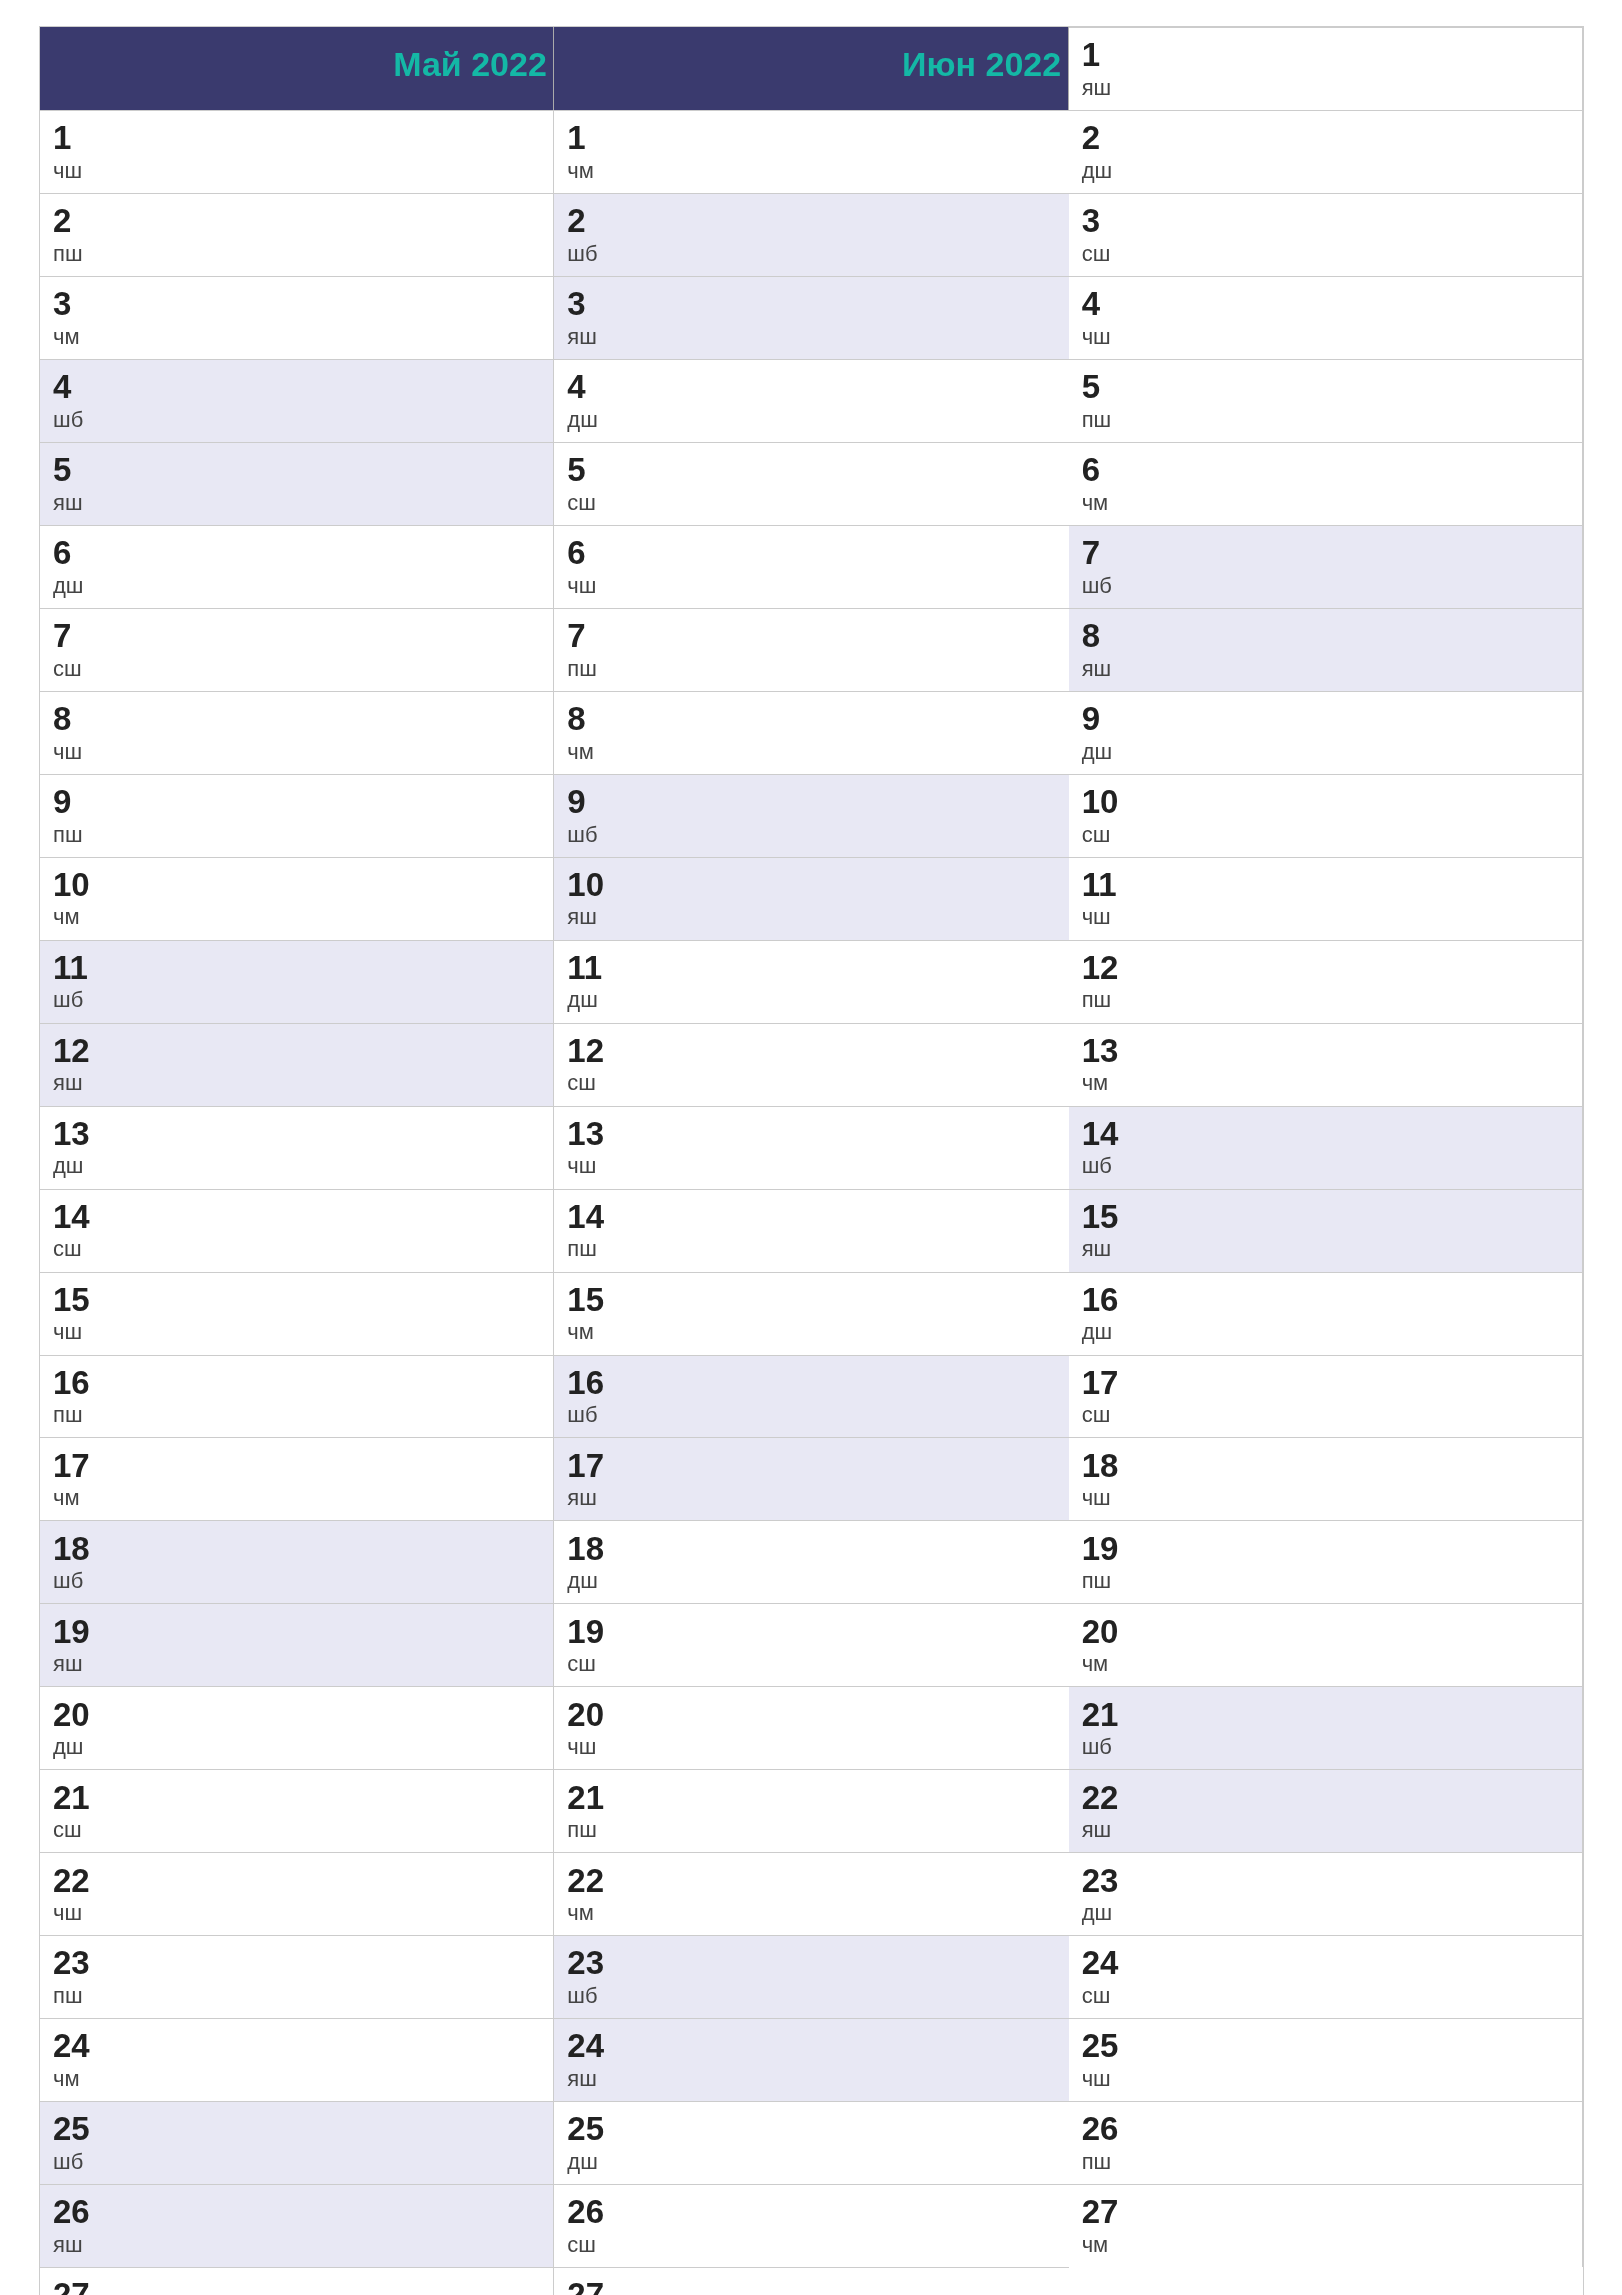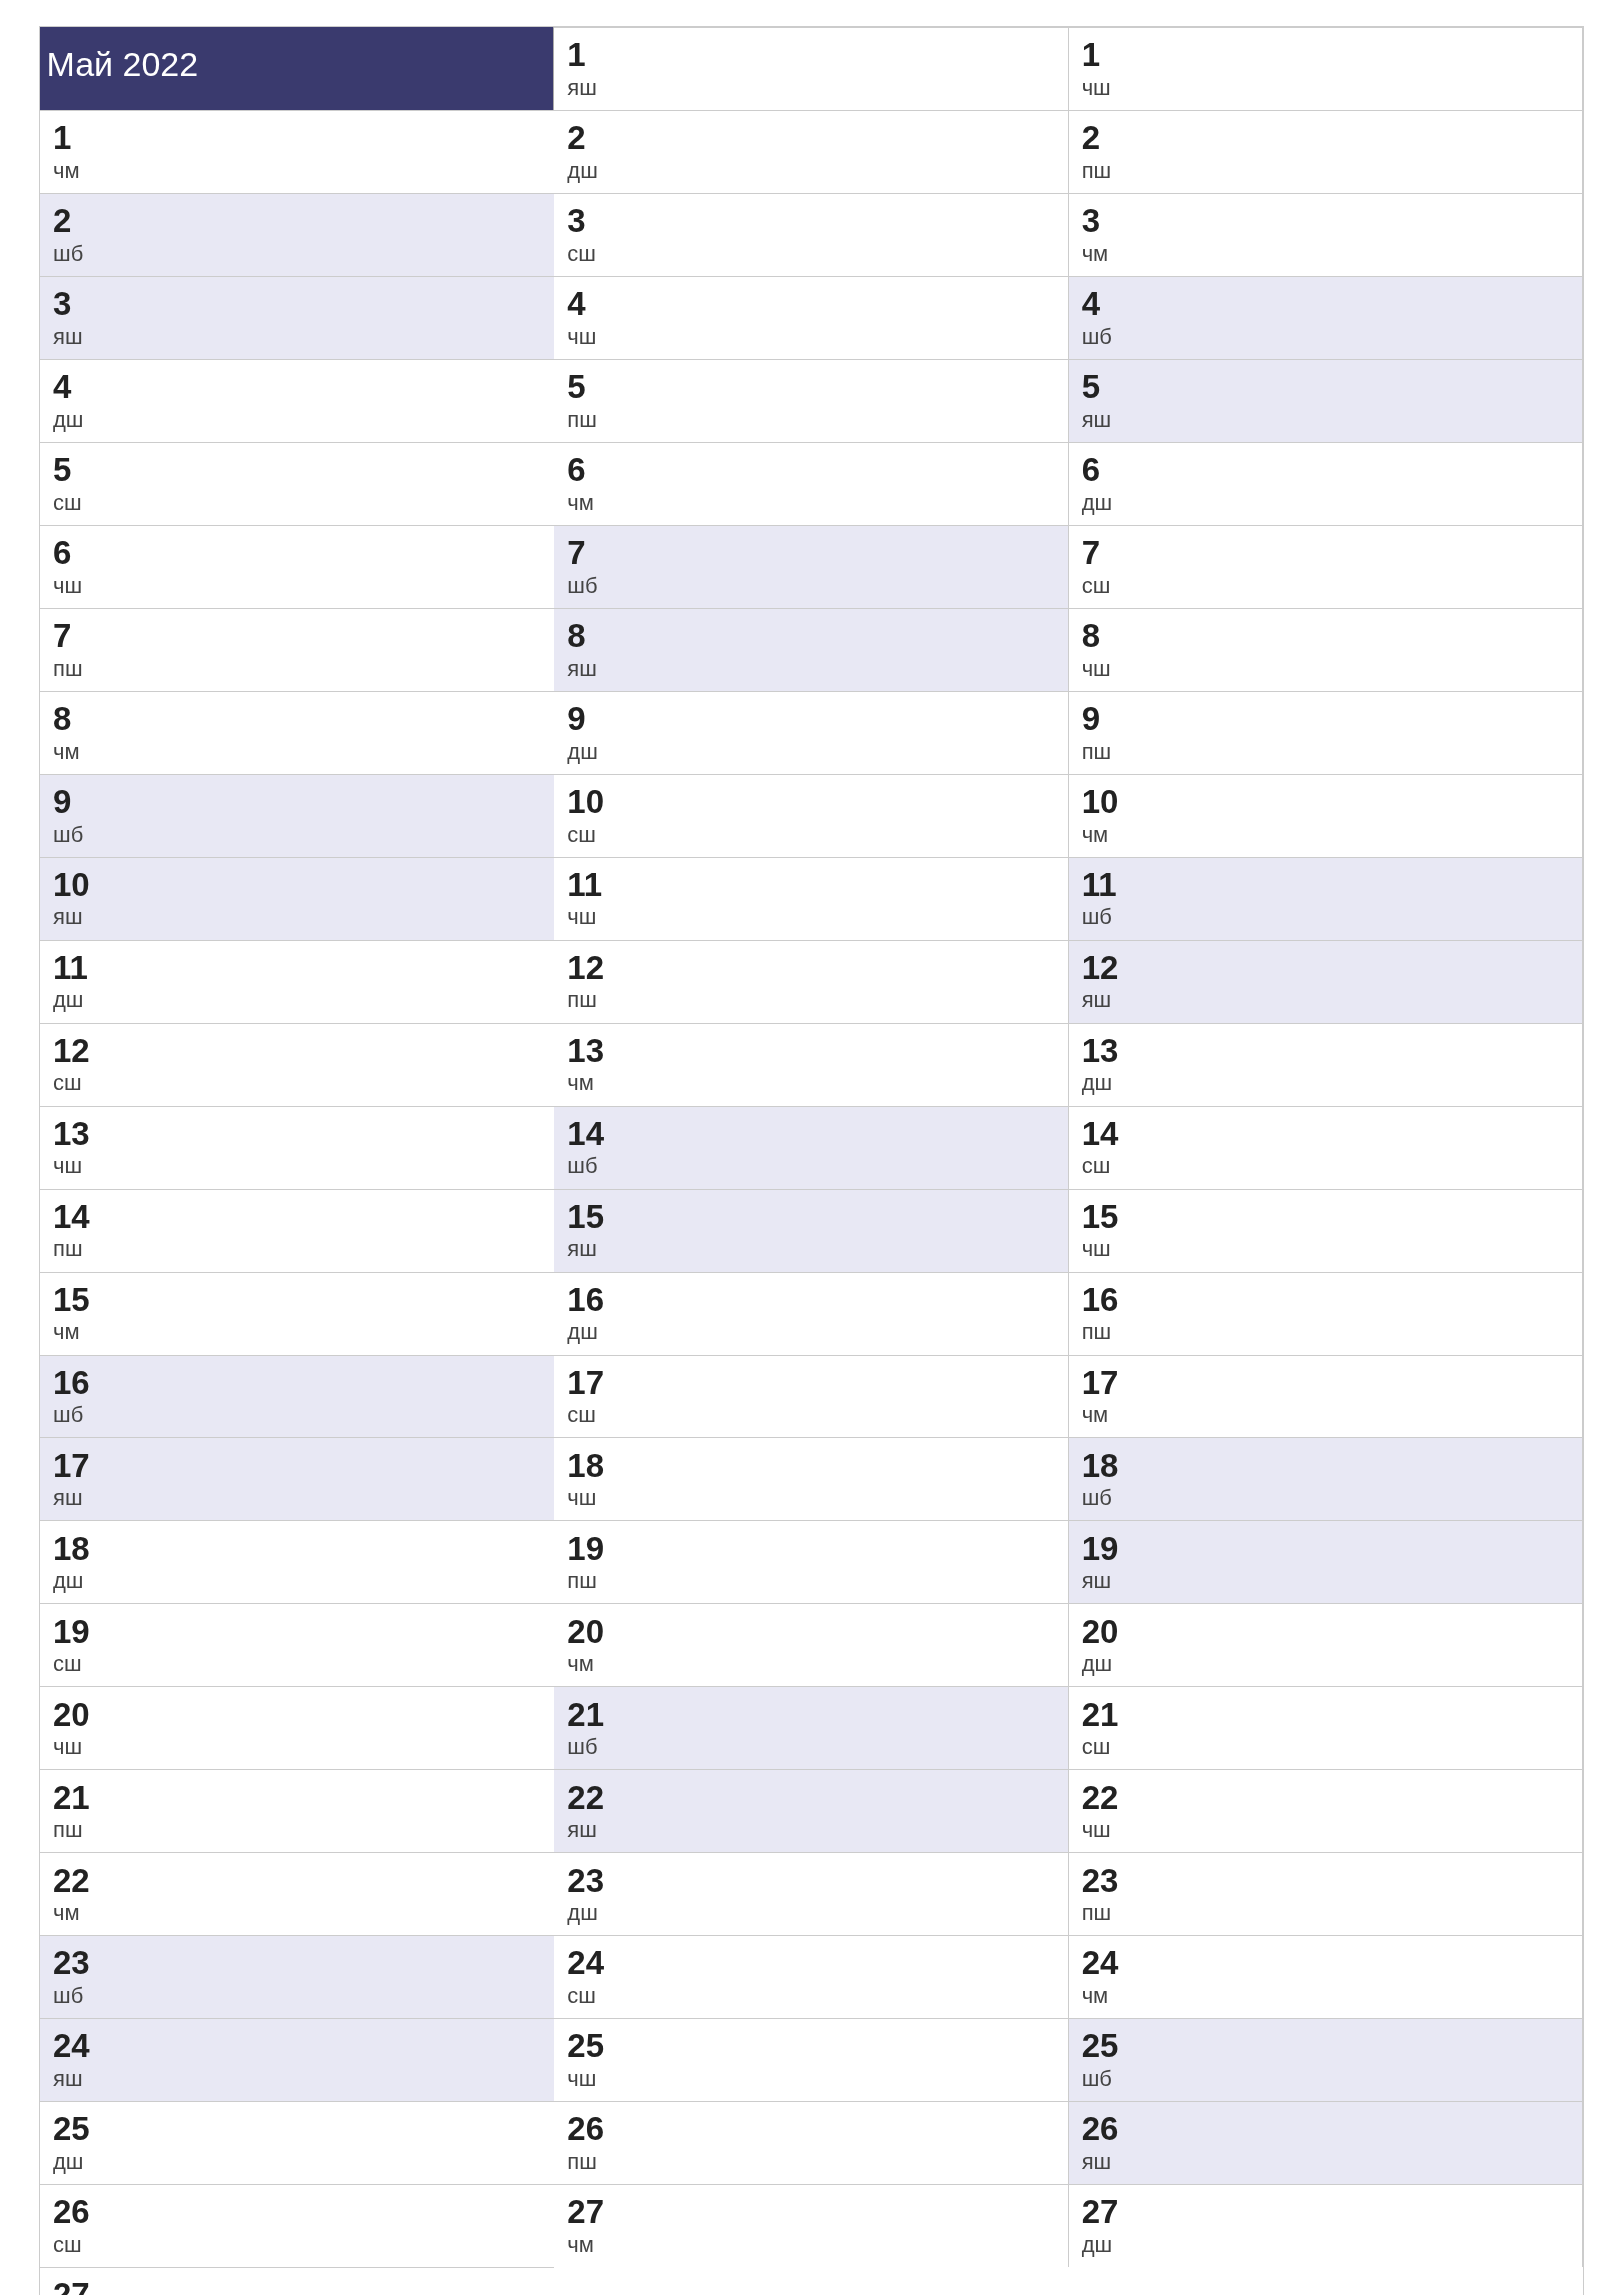--- a/index.html
+++ b/index.html
@@ -13,24 +13,24 @@
       width: 1623px;
       padding: 26px 39px;
     }
     .calendar-grid {
       display: grid;
       grid-template-columns: 1fr 1fr 1fr;
       border: 0.7px solid #ccc;
     }
     .col-header {
       background: #3a3a6e;
-      color: #ffffff;
-      text-align: left;
+      color: #14b8a6;
+      text-align: right;
       font-size: 34px;
-      font-weight: normal;
+      font-weight: bold;
       padding: 18.3px 6.5px;
       border-right: 0.7px solid #aaa;
     }
     .col-header:last-child { border-right: none; }
     .day-cell {
       border-top: 0.7px solid #ccc;
       border-right: 0.7px solid #ccc;
       padding: 9.2px 13px;
       min-height: 58px;
       display: flex;
@@ -53,20 +53,21 @@
       margin-top: 1.3px;
     }
   </style>
 </head>
 <body>
 
 <div class="calendar-wrapper">
   <div class="calendar-grid">
 
     <div class="col-header">Май 2022</div>
+    <div class="col-header">Июн 2022</div>
 
   <div class="day-cell">
         <div class="day-num">1</div>
         <div class="day-label">яш</div>
       </div>
       <div class="day-cell">
         <div class="day-num">1</div>
         <div class="day-label">чш</div>
       </div>
       <div class="day-cell last-col">

